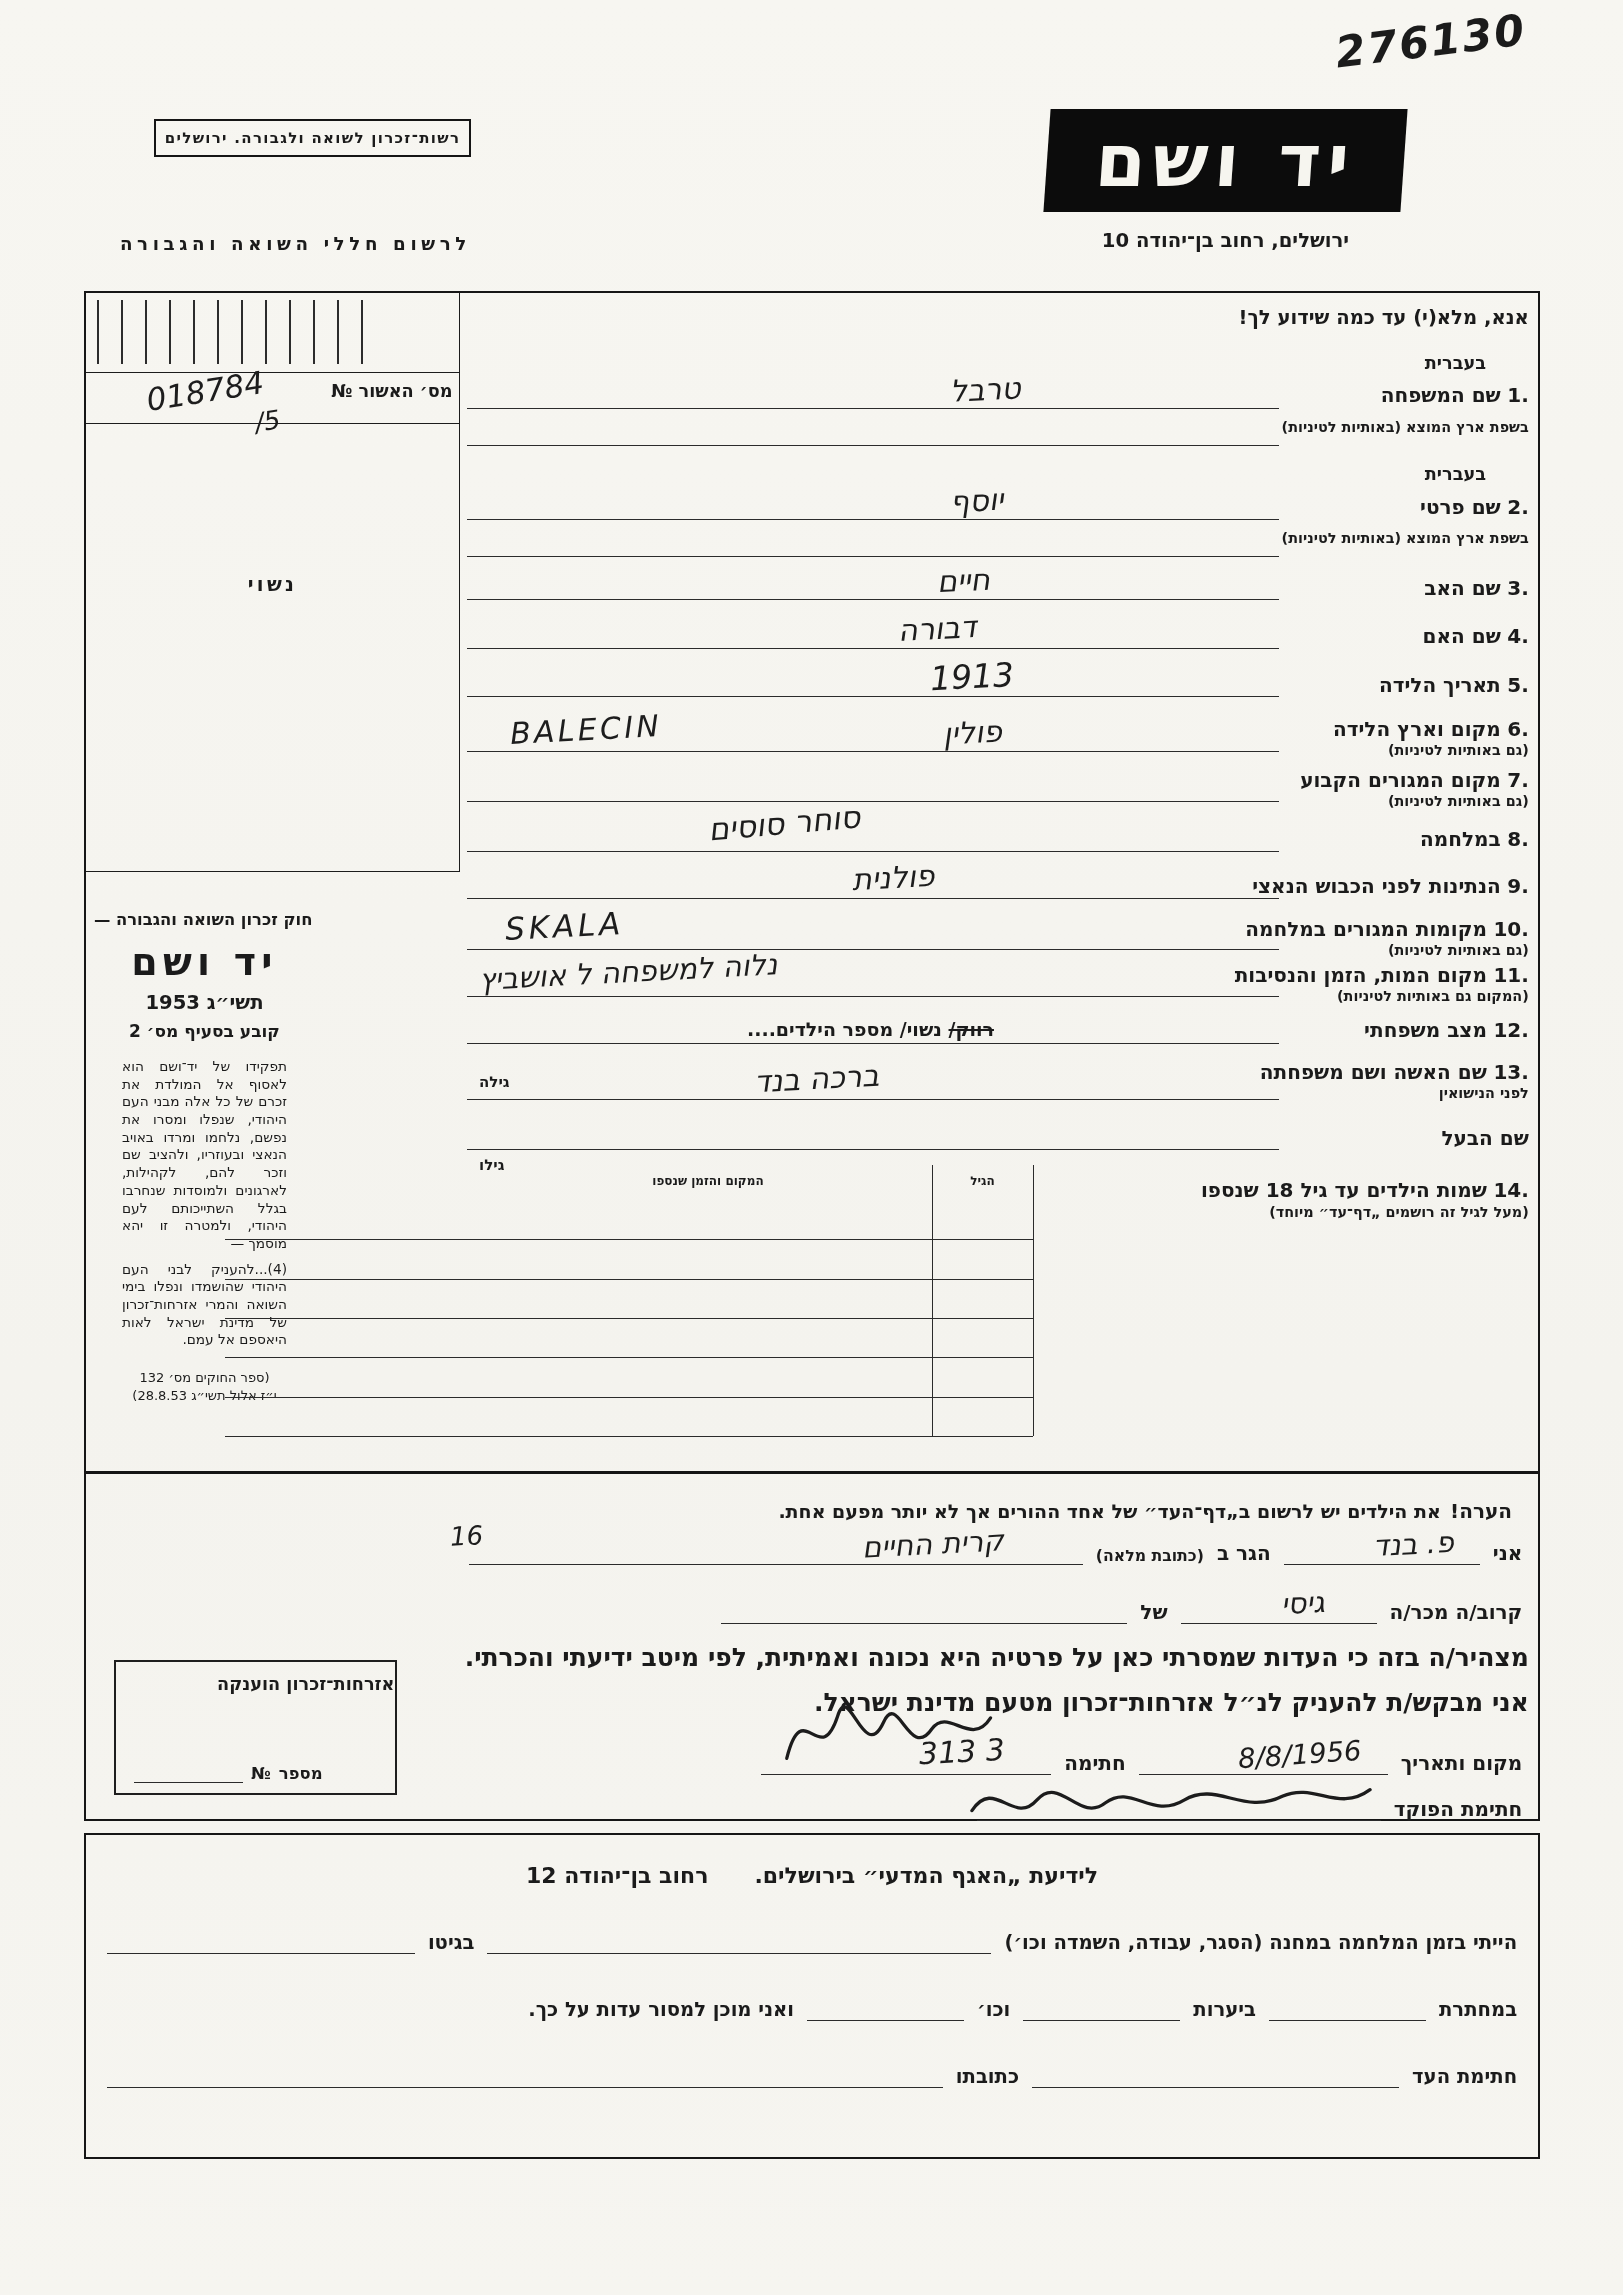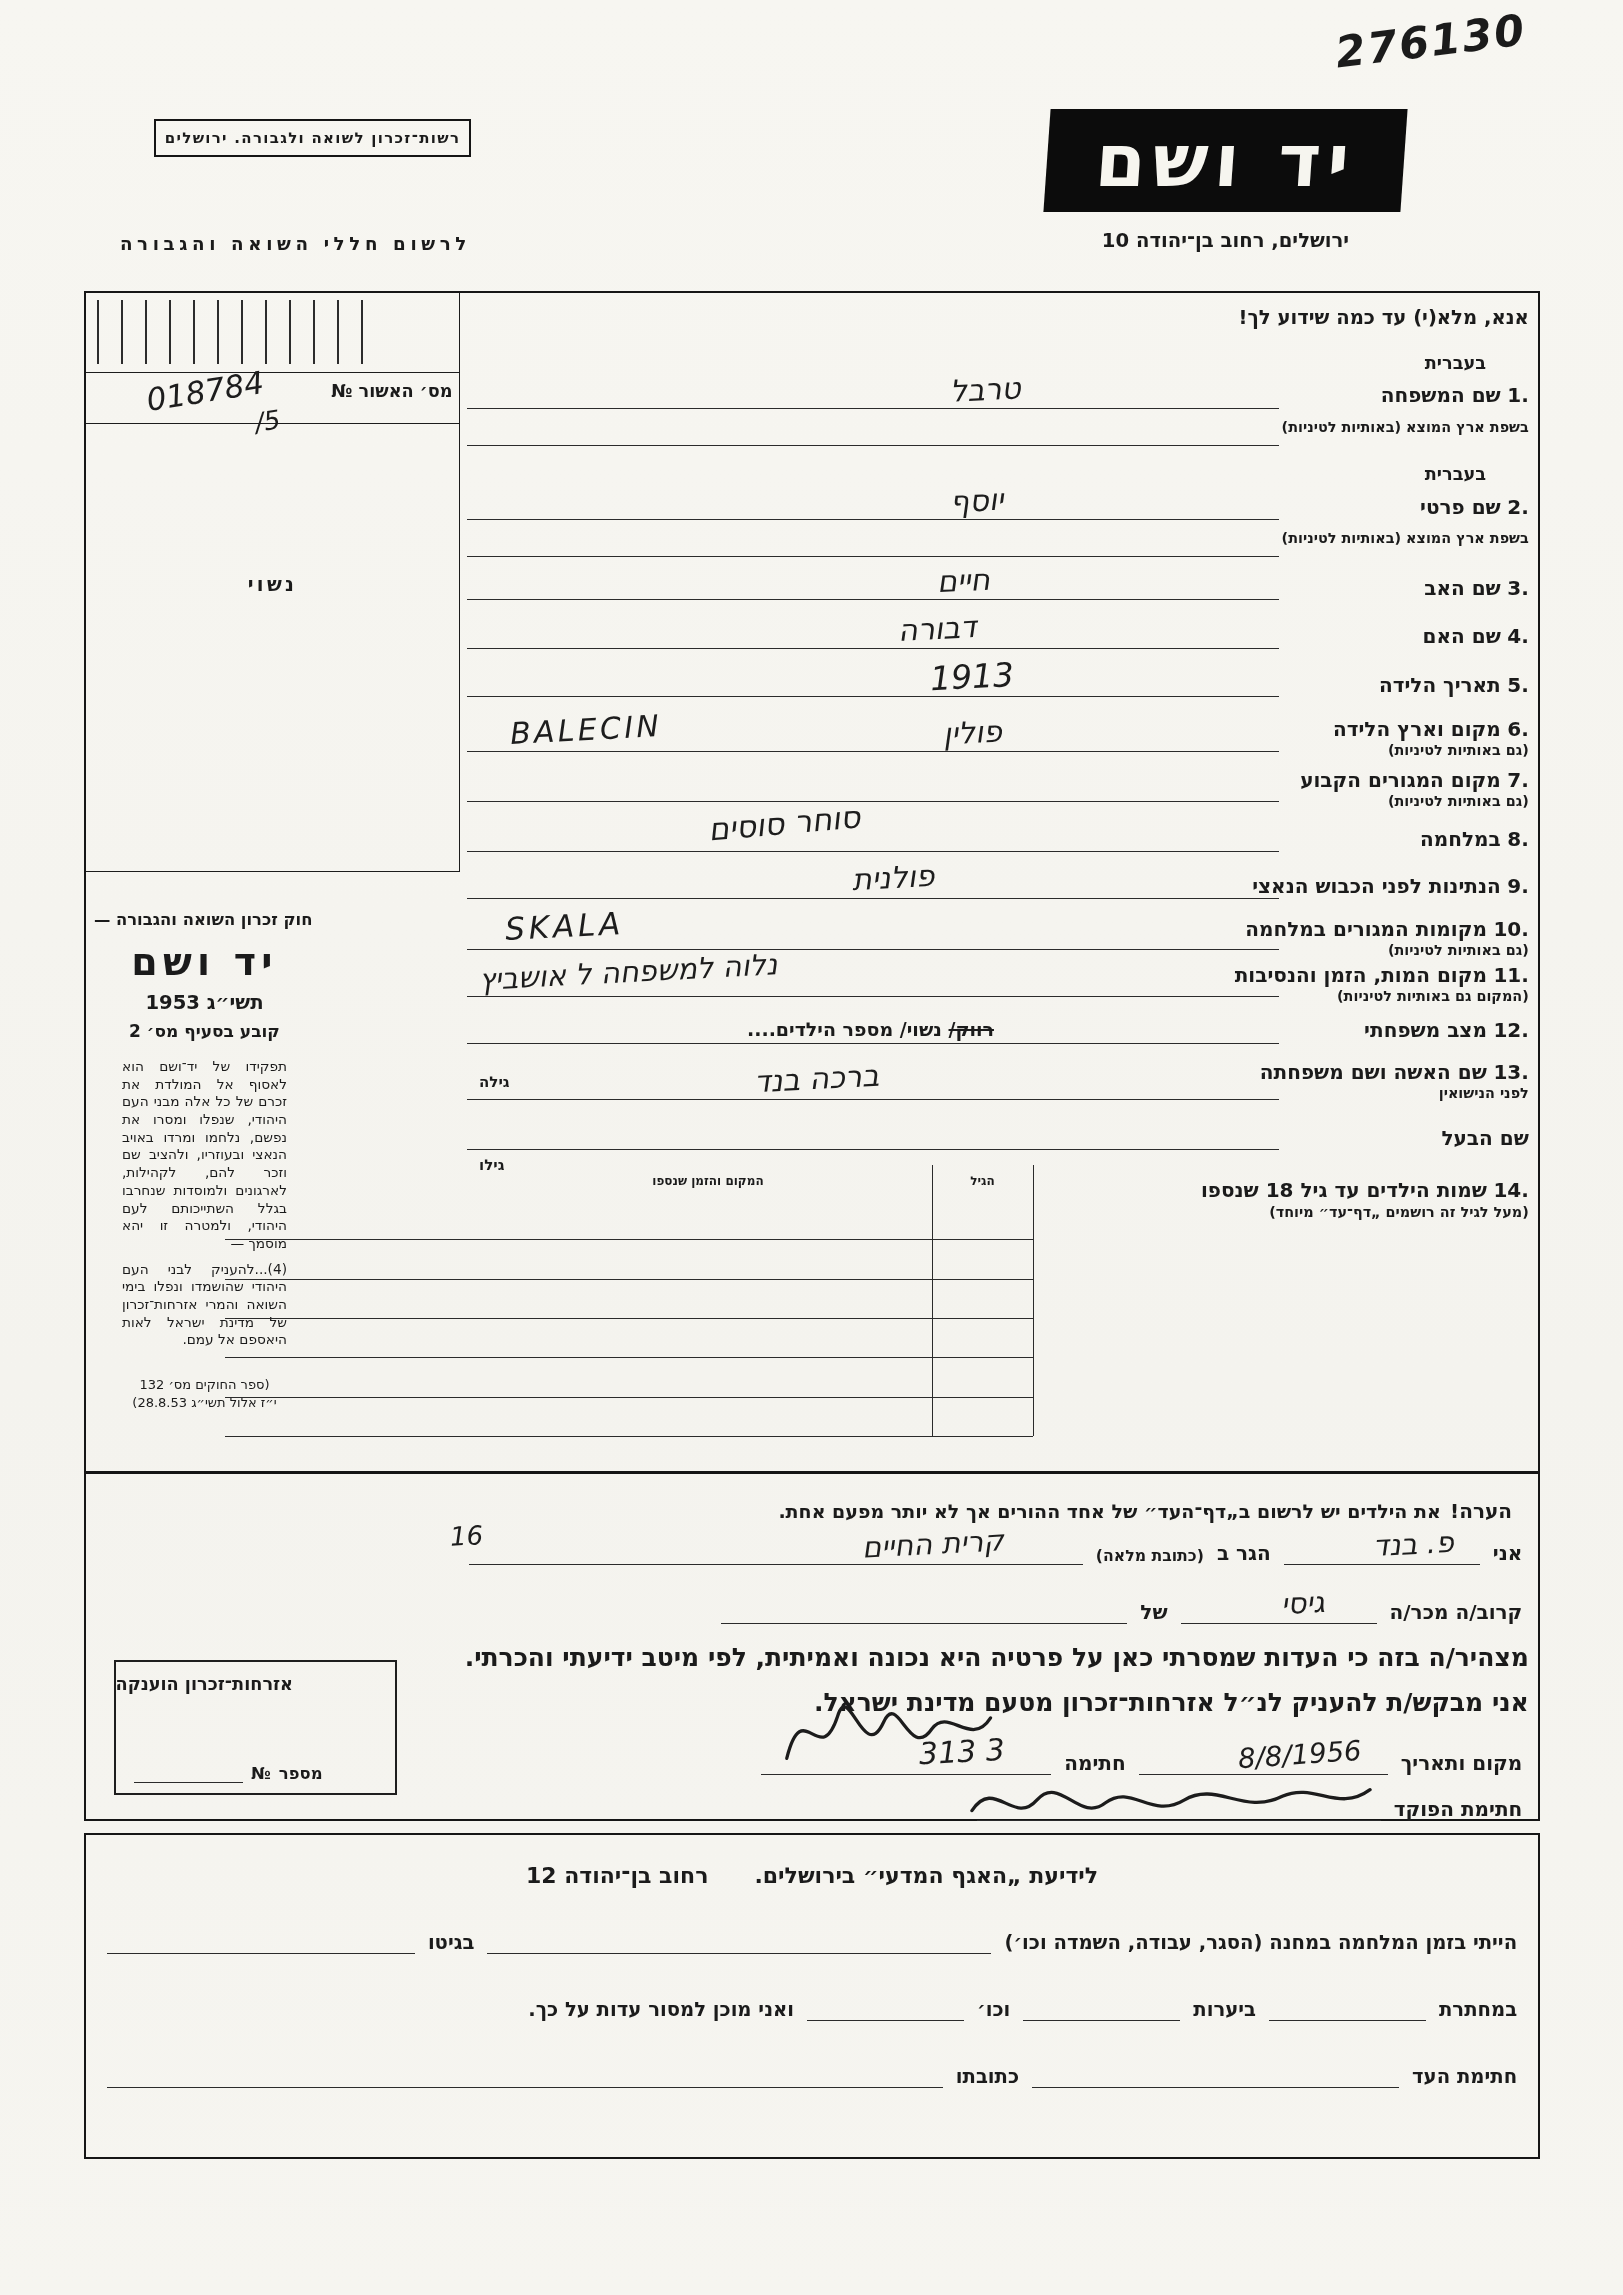--- a/index.html
+++ b/index.html
@@ -52,21 +52,21 @@
   .photo-label { position:absolute; left:0; right:0; top:280px; text-align:center;
     font-size:19.6px; font-weight:bold; letter-spacing:3.3px; }
 
   
   .law { position:absolute; left:10.5px; top:617px; width:216px; text-align:center; }
   .law-heading { font-size:16.4px; font-weight:bold; margin-bottom:10.5px; white-space:nowrap; }
   .law-name { font-size:38px; font-weight:800; letter-spacing:5.2px; margin-bottom:7.9px; }
   .law-year { font-size:19.6px; font-weight:bold; margin-bottom:6.5px; }
   .law-clause { font-size:17px; font-weight:bold; margin-bottom:17px; }
   .law-body { font-size:13.7px; line-height:17.7px; text-align:justify; width:165px; margin:0 auto; }
-  .law-foot { margin-top:27px; font-size:13px; line-height:17.7px; }
+  .law-foot { margin-top:20px; font-size:13px; line-height:17.7px; }
 
   
   .instruction { position:absolute; right:9.2px; top:13px; font-size:19.6px; font-weight:600; }
   .flabel { position:absolute; right:9.2px; font-size:20px; font-weight:bold; white-space:nowrap; }
   .fnum { direction:ltr; unicode-bidi:isolate; margin-left:6.5px; }
   .fsmall { position:absolute; right:52px; font-size:17.7px; font-weight:bold; }
   .fsub { position:absolute; right:9.2px; font-size:14.4px; font-weight:bold; white-space:nowrap; }
   .fline { position:absolute; height:0; border-bottom:1.3px solid #2b2b2b; }
   .vline { position:absolute; width:0; border-right:1.3px solid #2b2b2b; }
   .colhead { position:absolute; text-align:center; font-size:12px; font-weight:bold; }
@@ -82,21 +82,21 @@
     font-weight:600; white-space:nowrap; height:34px; }
   .drow > span { margin:0 6.5px; }
   .wline { border-bottom:1.3px solid #2b2b2b; position:relative; height:31px; }
   .wflex { flex:1; }
   .dtext { position:absolute; right:9.2px; font-size:25px; font-weight:600; white-space:nowrap; }
   .scribble { position:absolute; overflow:visible; }
   .scribble path { fill:none; stroke:#1c1c1c; stroke-width:5; stroke-linecap:round; }
 
   .cit-box { position:absolute; left:27.5px; top:1367px; width:283px; height:135px;
     border:2px solid #1e1e1e; }
-  .cit-title { position:absolute; left:0; right:0; top:11.8px; text-align:left;
+  .cit-title { position:absolute; left:0; right:0; top:11.8px; text-align:right;
     font-size:17.7px; font-weight:bold; }
   .cit-bottom { position:absolute; left:10.5px; right:72px; bottom:10.5px; display:flex;
     align-items:flex-end; font-size:16.4px; font-weight:bold; }
   .cit-bottom > span { margin-left:7.9px; }
 
   
   .b-title { position:absolute; left:0; right:0; top:27.5px; display:flex; justify-content:center;
     gap:46px; font-size:22px; font-weight:bold; }
   .brow { position:absolute; left:14.4px; right:14.4px; display:flex; align-items:flex-end;
     font-size:19.6px; font-weight:600; white-space:nowrap; height:34px; }

